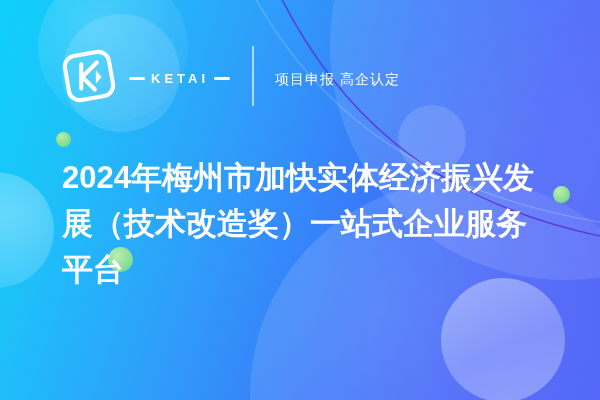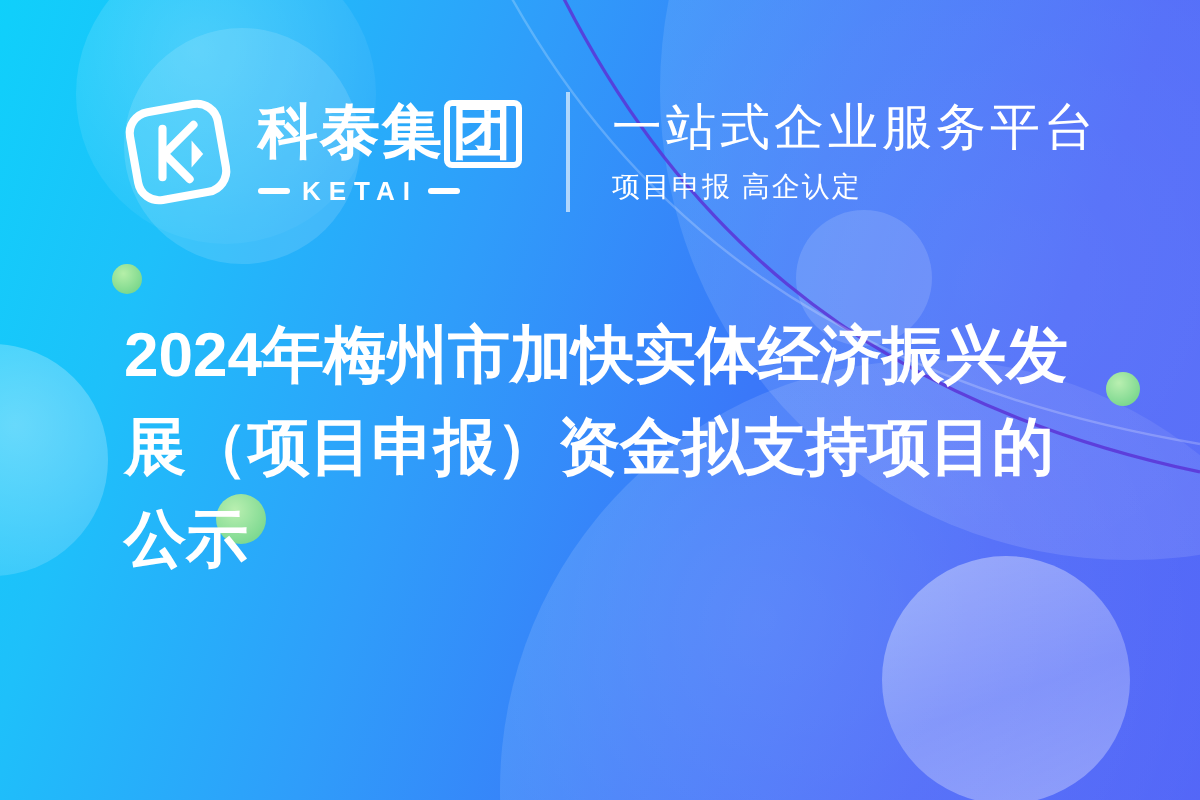--- a/index.html
+++ b/index.html
@@ -188,32 +188,30 @@
       <svg class="brand-mark" viewBox="0 0 64 64">
         <g transform="rotate(-10 32 32)">
           <rect x="9" y="9" width="46" height="46" rx="11" ry="11" fill="none" stroke="#ffffff" stroke-width="4.2"></rect>
         </g>
         <path d="M 24 20 L 24 45" stroke="#ffffff" stroke-width="4.2" fill="none" stroke-linecap="round"></path>
         <path d="M 40 18 L 25 33 L 38 46" stroke="#ffffff" stroke-width="4.2" fill="none" stroke-linecap="round" stroke-linejoin="round"></path>
         <path d="M 39 26 L 45 33 L 39 40 Z" fill="#ffffff"></path>
       </svg>
 
       <div class="brand-words">
-        <div class="brand-cn"><span>科泰集</span><span class="boxed">团</span></div>
         <div class="brand-en-row">
           <span class="brand-en-rule"></span>
           <span class="brand-en">KETAI</span>
           <span class="brand-en-rule"></span>
         </div>
       </div>
     </div>
 
     <div class="header-divider"></div>
 
     <div class="tagline">
-      <div class="tagline-main">一站式企业服务平台</div>
       <div class="tagline-sub">项目申报 高企认定</div>
     </div>
   </div>
 
-  <div class="title">2024年梅州市加快实体经济振兴发展（项目申报）资金拟支持项目的公示</div>
+  <div class="title">2024年梅州市加快实体经济振兴发展（技术改造奖）一站式企业服务平台</div>
 
 </div>
 
 </body></html>

